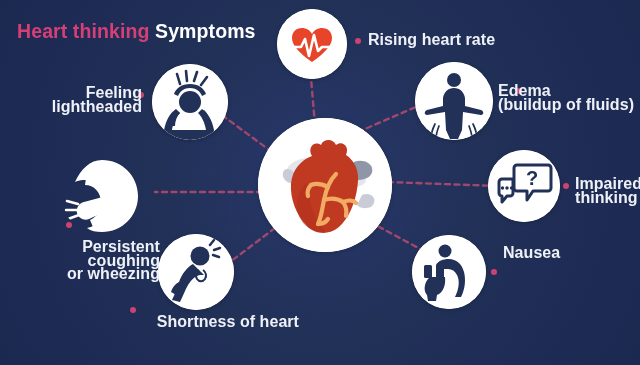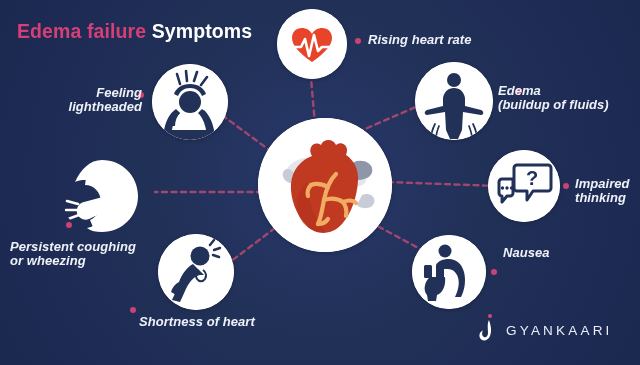--- a/index.html
+++ b/index.html
@@ -16,44 +16,44 @@
   svg.links{position:absolute;left:0;top:0;width:640px;height:365px;}
 
   .node{position:absolute;}
   .circle{
     position:absolute;border-radius:50%;background:#ffffff;
     box-shadow:0 1px 4px rgba(0,0,0,.22);overflow:hidden;
   }
   .circle svg{display:block;width:100%;height:100%;}
 
   .label{
-    position:absolute;color:#eef1f7;font-size:13px;font-weight:600;
-    line-height:13.6px;white-space:pre-line;letter-spacing:.05px;font-style:italic;
+    position:absolute;color:#eef1f7;font-size:16px;font-weight:600;
+    line-height:13.6px;white-space:pre-line;letter-spacing:.05px;
   }
   .label.right{text-align:left;}
   .label.left{text-align:right;}
-  .label.center{text-align:left;}
+  .label.center{text-align:right;}
 
   .dot{position:absolute;width:6px;height:6px;border-radius:50%;background:#cc4273;}
 
   
   #heart-circle{left:258px;top:118px;width:134px;height:134px;}
 
   .logo{position:absolute;left:477px;top:315px;display:flex;align-items:center;gap:9px;}
   .logo-mark{position:relative;width:20px;height:30px;}
   .logo-text{color:#e9edf6;font-size:13.5px;letter-spacing:3.2px;font-weight:500;}
   .logo-dot{position:absolute;left:11px;top:-1px;width:4px;height:4px;border-radius:50%;background:#cf4878;}
 </style>
 </head>
 <body>
 
 <div id="infographic">
 
   <div class="title">
-    <span class="pink">Edema failure</span>
+    <span class="pink">Heart thinking</span>
     <span class="white">Symptoms</span>
   </div>
 
   <svg class="links" viewBox="0 0 640 365">
     <g stroke="#a1476d" stroke-width="2.4" stroke-dasharray="5 4.5" stroke-linecap="round" fill="none">
       <path d="M315,125 L311,78"></path>
       <path d="M358,132 L425,103"></path>
       <path d="M388,182 L497,186"></path>
       <path d="M370,222 L437,258"></path>
       <path d="M275,228 L230,262"></path>
@@ -220,24 +220,14 @@
         </g>
         <path d="M24,46 C20,50 18,56 18,62 L23,62 C23,57 25,52 28,49 Z" fill="#223158"></path>
         <path d="M52,46 C56,50 58,56 58,62 L53,62 C53,57 51,52 48,49 Z" fill="#223158"></path>
       </svg>
     </div>
     <div class="dot" style="left:138px;top:92px;"></div>
     <div class="label left" style="left:20px;top:86px;width:122px;">Feeling
 lightheaded</div>
   </div>
 
-  <div class="logo">
-    <div class="logo-mark">
-      <div class="logo-dot"></div>
-      <svg viewBox="0 0 20 30" style="width:20px;height:30px;">
-        <path d="M12,5 C14,11 15,16 13,21 C11,26 5,27 3,23 C1.6,20 3,16.5 6,15.5
-                 C4.5,18 5,21 7,22 C9,23 11,21 11,18 C11,13 10,9 12,5 Z" fill="#ffffff"></path>
-      </svg>
-    </div>
-    <div class="logo-text">GYANKAARI</div>
-  </div>
 
 </div>
 
 </body></html>

